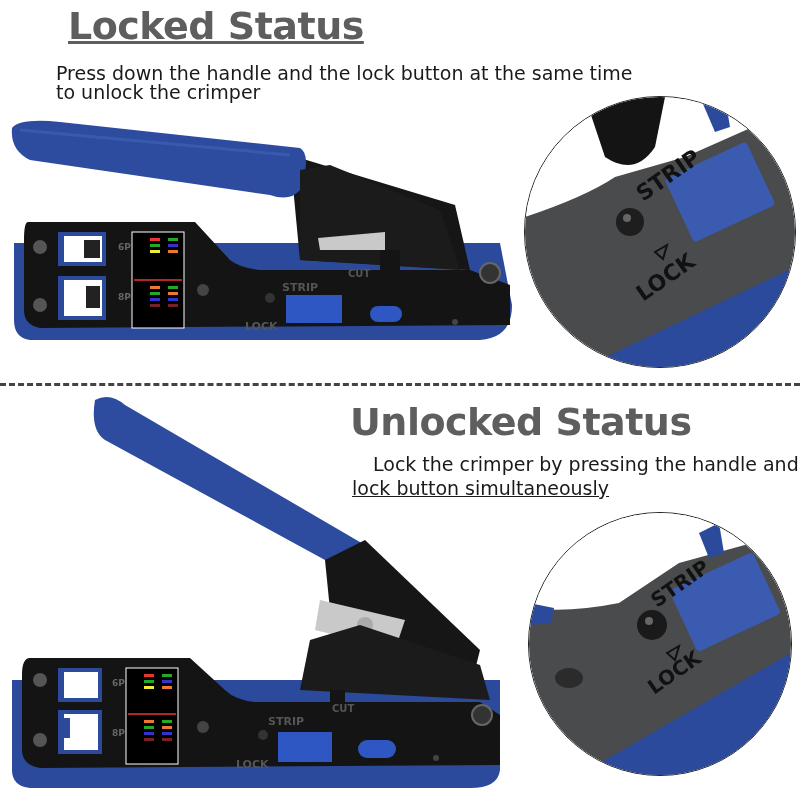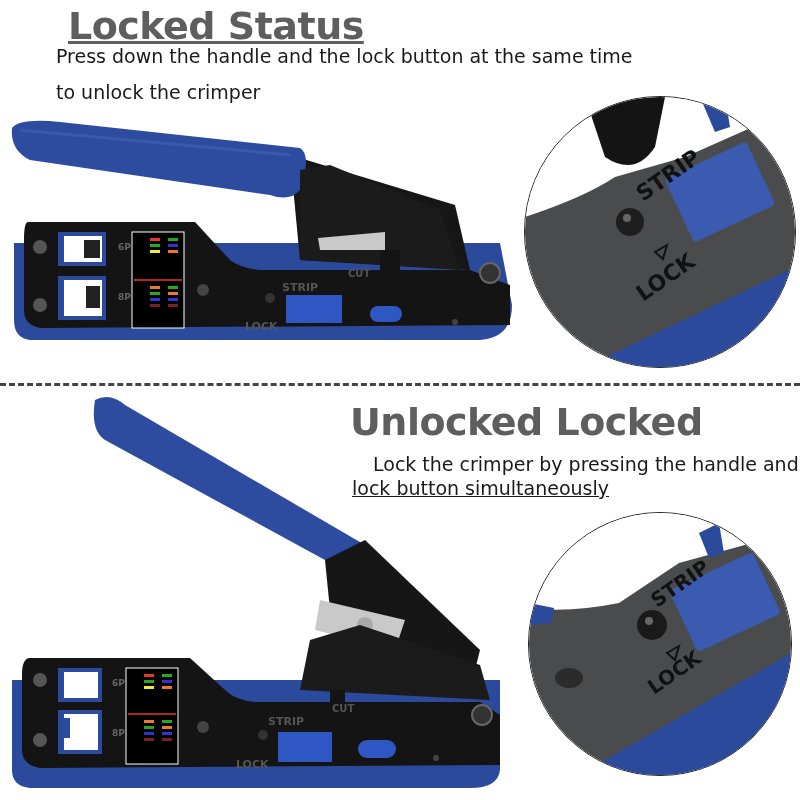--- a/index.html
+++ b/index.html
@@ -9,21 +9,21 @@
   .divider { position: absolute; left: 0; top: 383px; width: 800px; height: 0; border-top: 3px dashed #444; }
   .panel { position: absolute; }
   .zoom-circle { position: absolute; border-radius: 50%; overflow: hidden; border: 1.5px solid #222; background: #fff; }
   svg { display: block; }
   .engr { font-family: "DejaVu Sans", sans-serif; font-weight: bold; }
 </style>
 </head>
 <body>
 
 <h1 class="title" style="left:68px; top:4px;text-decoration:underline;">Locked Status</h1>
-<p class="desc" style="left:56px; top:44px;">Press down the handle and the lock button at the same time</p>
+<p class="desc" style="left:56px; top:61px;">Press down the handle and the lock button at the same time</p>
 <p class="desc" style="left:56px; top:80px;">to unlock the crimper</p>
 
 <div class="panel" style="left:0; top:110px; width:520px; height:240px;">
   <svg width="520" height="240" viewBox="0 0 520 240">
 
     <path d="M14 133 L500 133 L512 195 Q512 228 480 230 L30 230 Q14 228 14 210 Z" fill="#2c4a9c"></path>
 
     <path d="M290 45 L455 95 L470 160 L300 150 Z" fill="#161616"></path>
 
     <path d="M12 18 Q20 8 60 12 L300 38 Q312 45 300 80 Q290 92 270 85 L30 50 Q10 40 12 18 Z" fill="#2d4c9f"></path>
@@ -90,21 +90,21 @@
     <circle cx="105" cy="125" r="14" fill="#1e1e1e"></circle>
     <circle cx="102" cy="121" r="4" fill="#666"></circle>
     <text x="118" y="105" fill="#111" font-size="22" class="engr" transform="rotate(-35 118 105)">STRIP</text>
     <text x="118" y="205" fill="#111" font-size="22" class="engr" transform="rotate(-35 118 205)">LOCK</text>
     <path d="M130 155 L142 148 L138 162 Z" fill="none" stroke="#111" stroke-width="2"></path>
   </svg>
 </div>
 
 <div class="divider"></div>
 
-<h1 class="title" style="left:350px; top:400px;">Unlocked Locked</h1>
+<h1 class="title" style="left:350px; top:400px;">Unlocked Status</h1>
 <p class="desc" style="left:352px; top:452px;margin-left:21px;">Lock the crimper by pressing the handle and</p>
 <p class="desc" style="left:352px; top:476px;text-decoration:underline;">lock button simultaneously</p>
 
 <div class="panel" style="left:0; top:390px; width:540px; height:400px;">
   <svg width="540" height="400" viewBox="0 0 540 400">
 
     <path d="M12 290 L500 290 L500 380 Q498 398 470 398 L30 398 Q12 396 12 380 Z" fill="#2c4a9c"></path>
 
     <path d="M95 10 Q110 2 125 15 L365 155 Q372 170 350 180 Q335 182 325 170 L105 50 Q90 40 95 10 Z" fill="#2d4c9f"></path>
 

